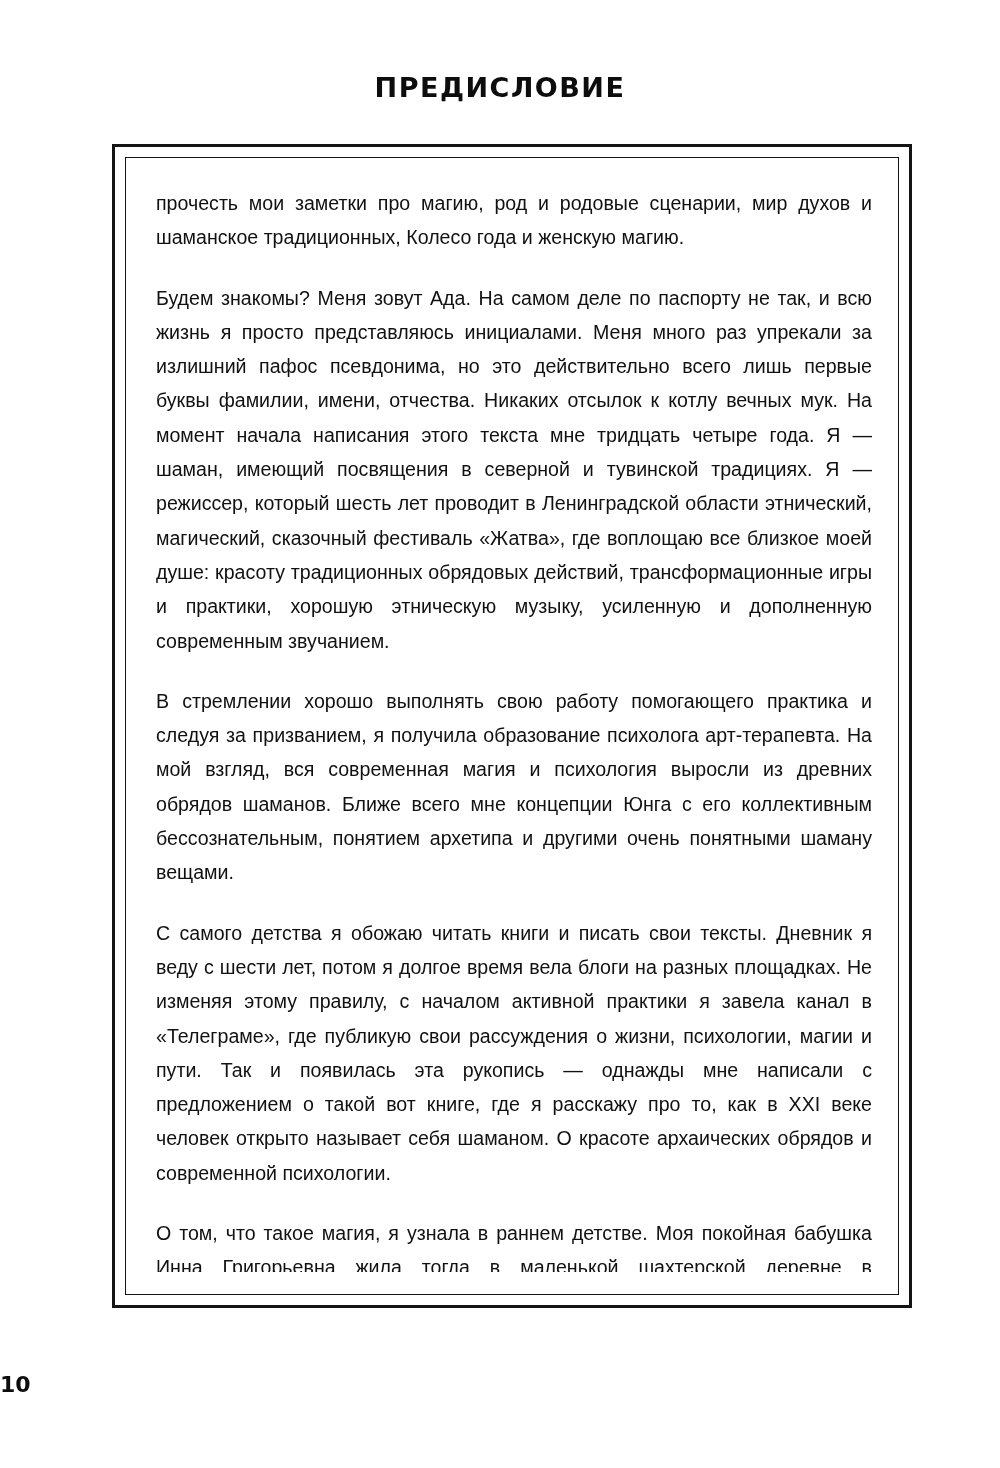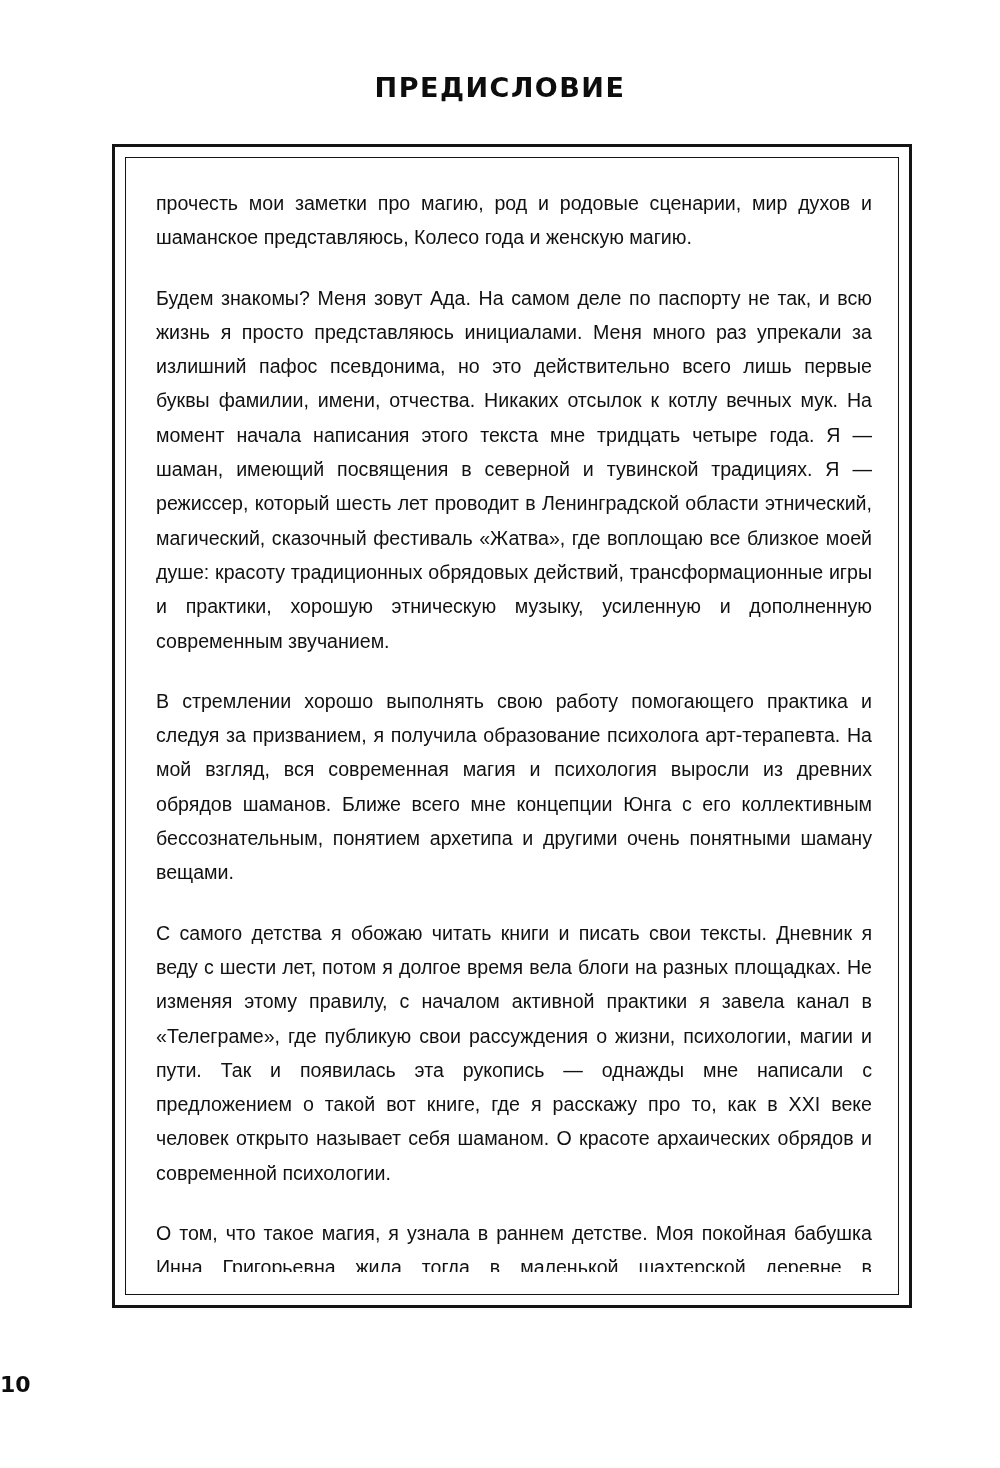--- a/index.html
+++ b/index.html
@@ -94,21 +94,21 @@
 
 <div class="page">
 
   <div class="chapter-title">ПРЕДИСЛОВИЕ</div>
 
   <div class="text-frame-outer">
     <div class="text-frame-inner"></div>
   </div>
 
   <div class="text-body">
-    <p>прочесть мои заметки про магию, род и родовые сценарии, мир духов и шаманское представляюсь, Колесо года и женскую магию.</p>
+    <p>прочесть мои заметки про магию, род и родовые сценарии, мир духов и шаманское традиционных, Колесо года и женскую магию.</p>
     <p>Будем знакомы? Меня зовут Ада. На самом деле по паспорту не так, и всю жизнь я просто представляюсь инициалами. Меня много раз упрекали за излишний пафос псевдонима, но это действительно всего лишь первые буквы фамилии, имени, отчества. Никаких отсылок к котлу вечных мук. На момент начала написания этого текста мне тридцать четыре года. Я — шаман, имеющий посвящения в северной и тувинской традициях. Я — режиссер, который шесть лет проводит в Ленинградской области этнический, магический, сказочный фестиваль «Жатва», где воплощаю все близкое моей душе: красоту традиционных обрядовых действий, трансформационные игры и практики, хорошую этническую музыку, усиленную и дополненную современным звучанием.</p>
     <p>В стремлении хорошо выполнять свою работу помогающего практика и следуя за призванием, я получила образование психолога арт-терапевта. На мой взгляд, вся современная магия и психология выросли из древних обрядов шаманов. Ближе всего мне концепции Юнга с его коллективным бессознательным, понятием архетипа и другими очень понятными шаману вещами.</p>
     <p>С самого детства я обожаю читать книги и писать свои тексты. Дневник я веду с шести лет, потом я долгое время вела блоги на разных площадках. Не изменяя этому правилу, с началом активной практики я завела канал в «Телеграме», где публикую свои рассуждения о жизни, психологии, магии и пути. Так и появилась эта рукопись — однажды мне написали с предложением о такой вот книге, где я расскажу про то, как в XXI веке человек открыто называет себя шаманом. О красоте архаических обрядов и современной психологии.</p>
     <p>О том, что такое магия, я узнала в раннем детстве. Моя покойная бабушка Инна Григорьевна жила тогда в маленькой шахтерской деревне в Новгородской области. Мы, дети, которых в трудные девяностые</p>
   </div>
 
   <div class="page-number">10</div>
 
 </div>
 

